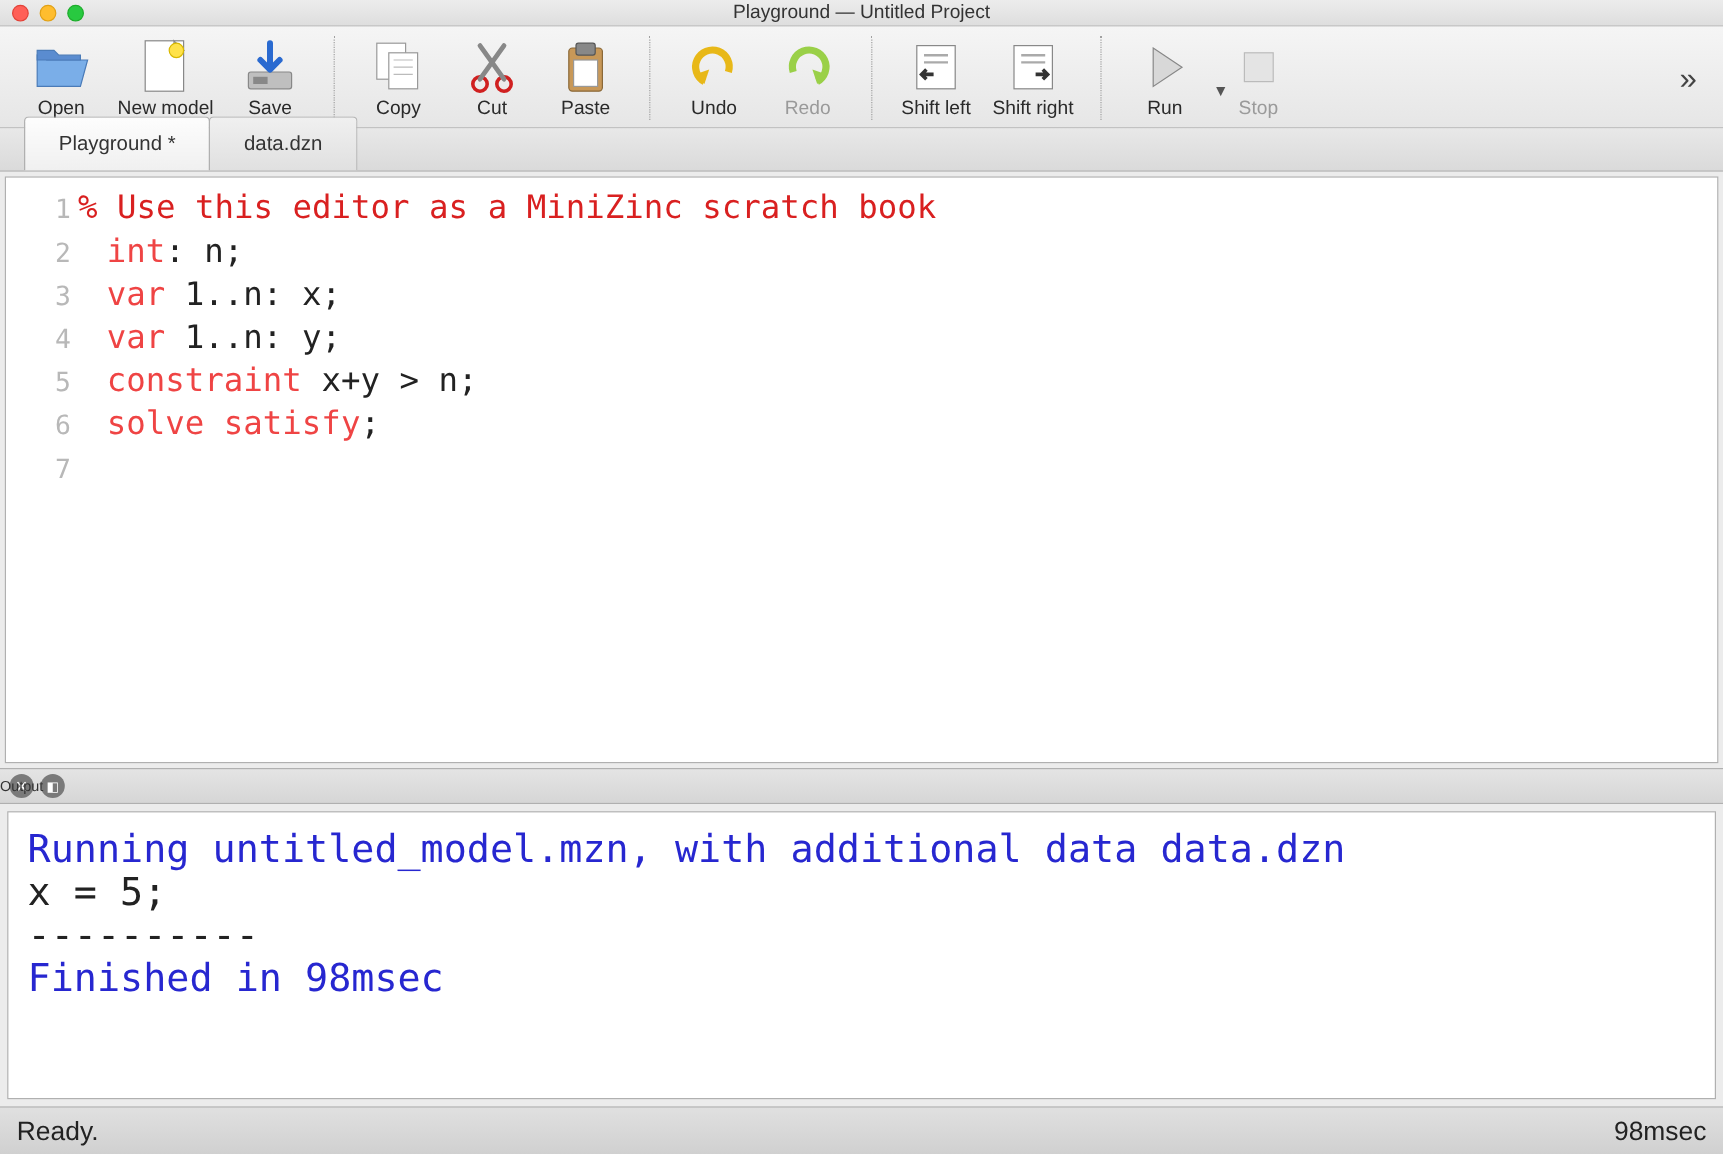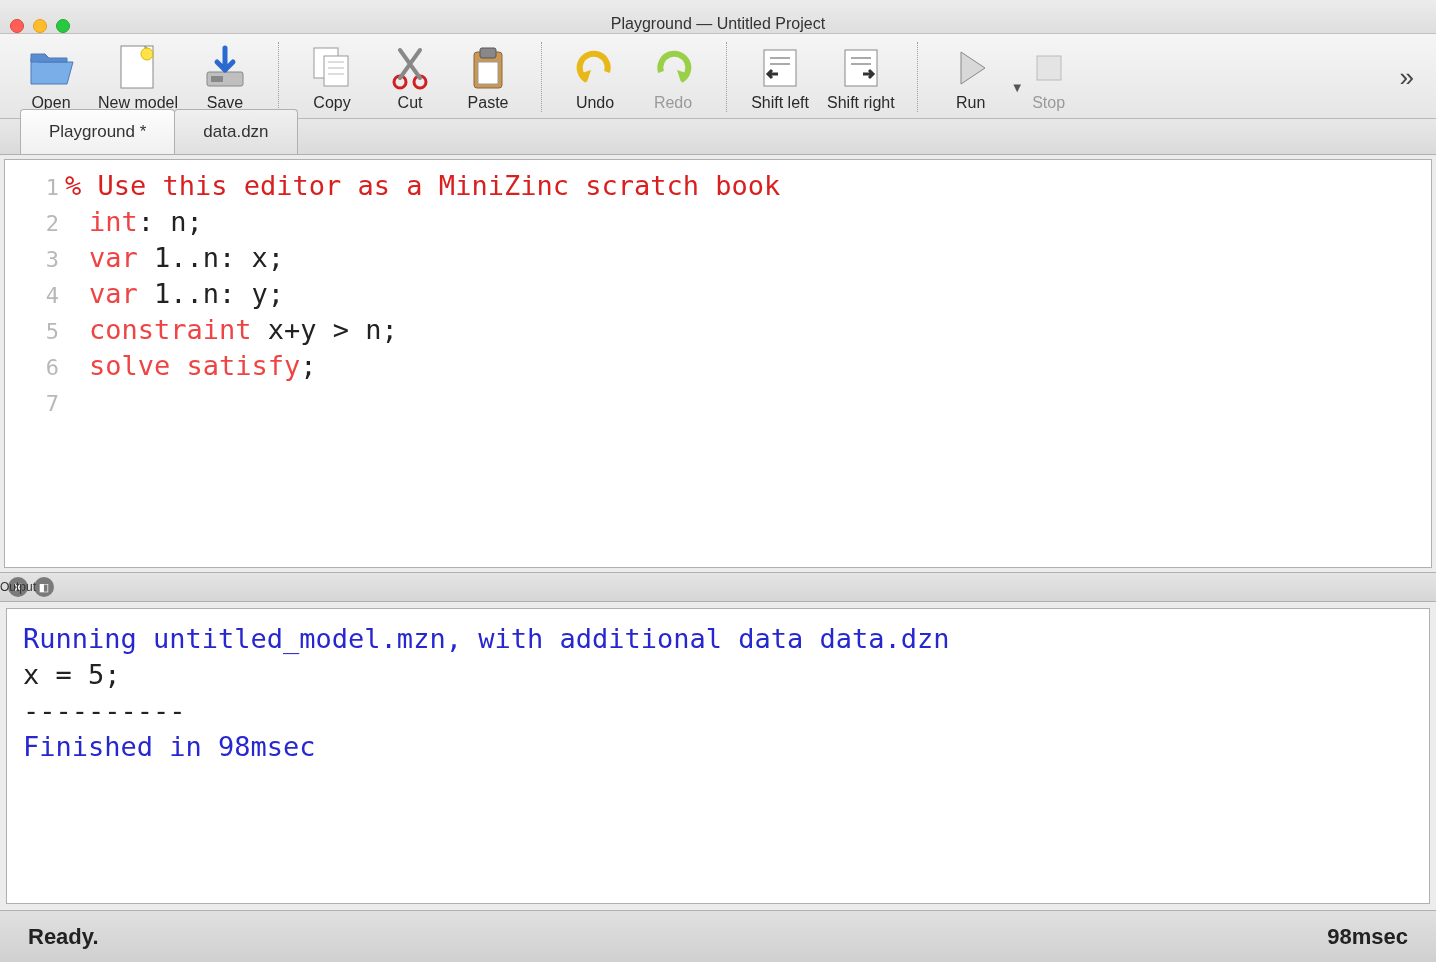--- a/index.html
+++ b/index.html
@@ -6,24 +6,24 @@
 body {
   font-family: -apple-system, "Helvetica Neue", Arial, sans-serif;
   background: #ececec;
   width: 1436px;
   height: 962px;
   display: flex;
   flex-direction: column;
   overflow: hidden;
 }
 .titlebar {
-  height: 34px;
+  height: 22px;
   background: linear-gradient(#ececec, #dedede);
   display: flex;
-  align-items: flex-end;
+  align-items: center;
   padding: 0 10px;
   border-bottom: 1px solid #c0c0c0;
   position: relative;
 }
 .traffic { display: flex; gap: 9px; }
 .traffic span { width: 14px; height: 14px; border-radius: 50%; display: block; }
 .tr-close { background: #ff5f57; border: 1px solid #e24238; }
 .tr-min { background: #ffbd2e; border: 1px solid #e1a116; }
 .tr-max { background: #28c940; border: 1px solid #1dad2b; }
 .title { position: absolute; left: 0; right: 0; text-align: center; font-size: 16px; color: #333; pointer-events: none; }
@@ -123,40 +123,39 @@
   background: #7a7a7a; color: #fff; font-size: 13px;
   display: flex; align-items: center; justify-content: center;
   margin-right: 6px; cursor: pointer;
 }
 .output-hdr .lbl { position: absolute; left: 0; right: 0; text-align: left; font-size: 12px; color: #333; pointer-events: none; }
 
 .output {
   background: #fff;
   border: 1px solid #b0b0b0;
   margin: 6px;
-  height: 296px;
+  height: 240px;
   padding: 12px 16px;
   font-family: "Menlo", "Consolas", monospace;
-  font-size: 27px;
+  font-size: 32px;
   line-height: 36px;
   white-space: pre;
 }
 .o-blue { color: #2727d0; }
 .o-plain { color: #222; }
 
 .statusbar {
-  height: 52px;
+  height: 40px;
   background: linear-gradient(#e0e0e0, #d0d0d0);
   border-top: 1px solid #b0b0b0;
   display: flex;
   align-items: center;
-  padding: 0 28px;
+  padding: 0 14px;
   font-size: 22px;
   color: #222;
-  font-weight: bold;
 }
 .statusbar .right { margin-left: auto; }
 </style>
 </head>
 <body>
 
 <div class="titlebar">
   <div class="traffic">
     <span class="tr-close"></span>
     <span class="tr-min"></span>

